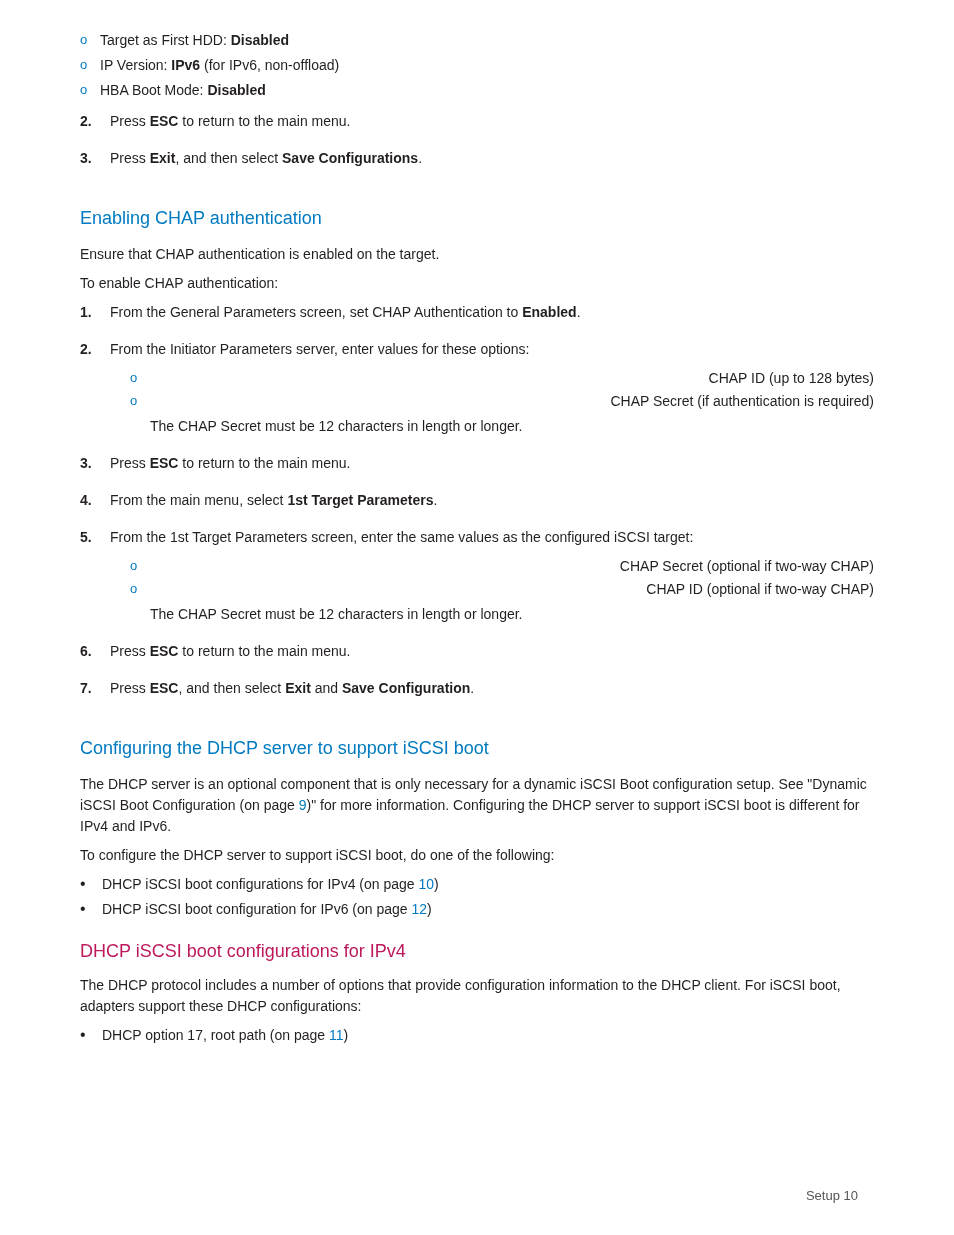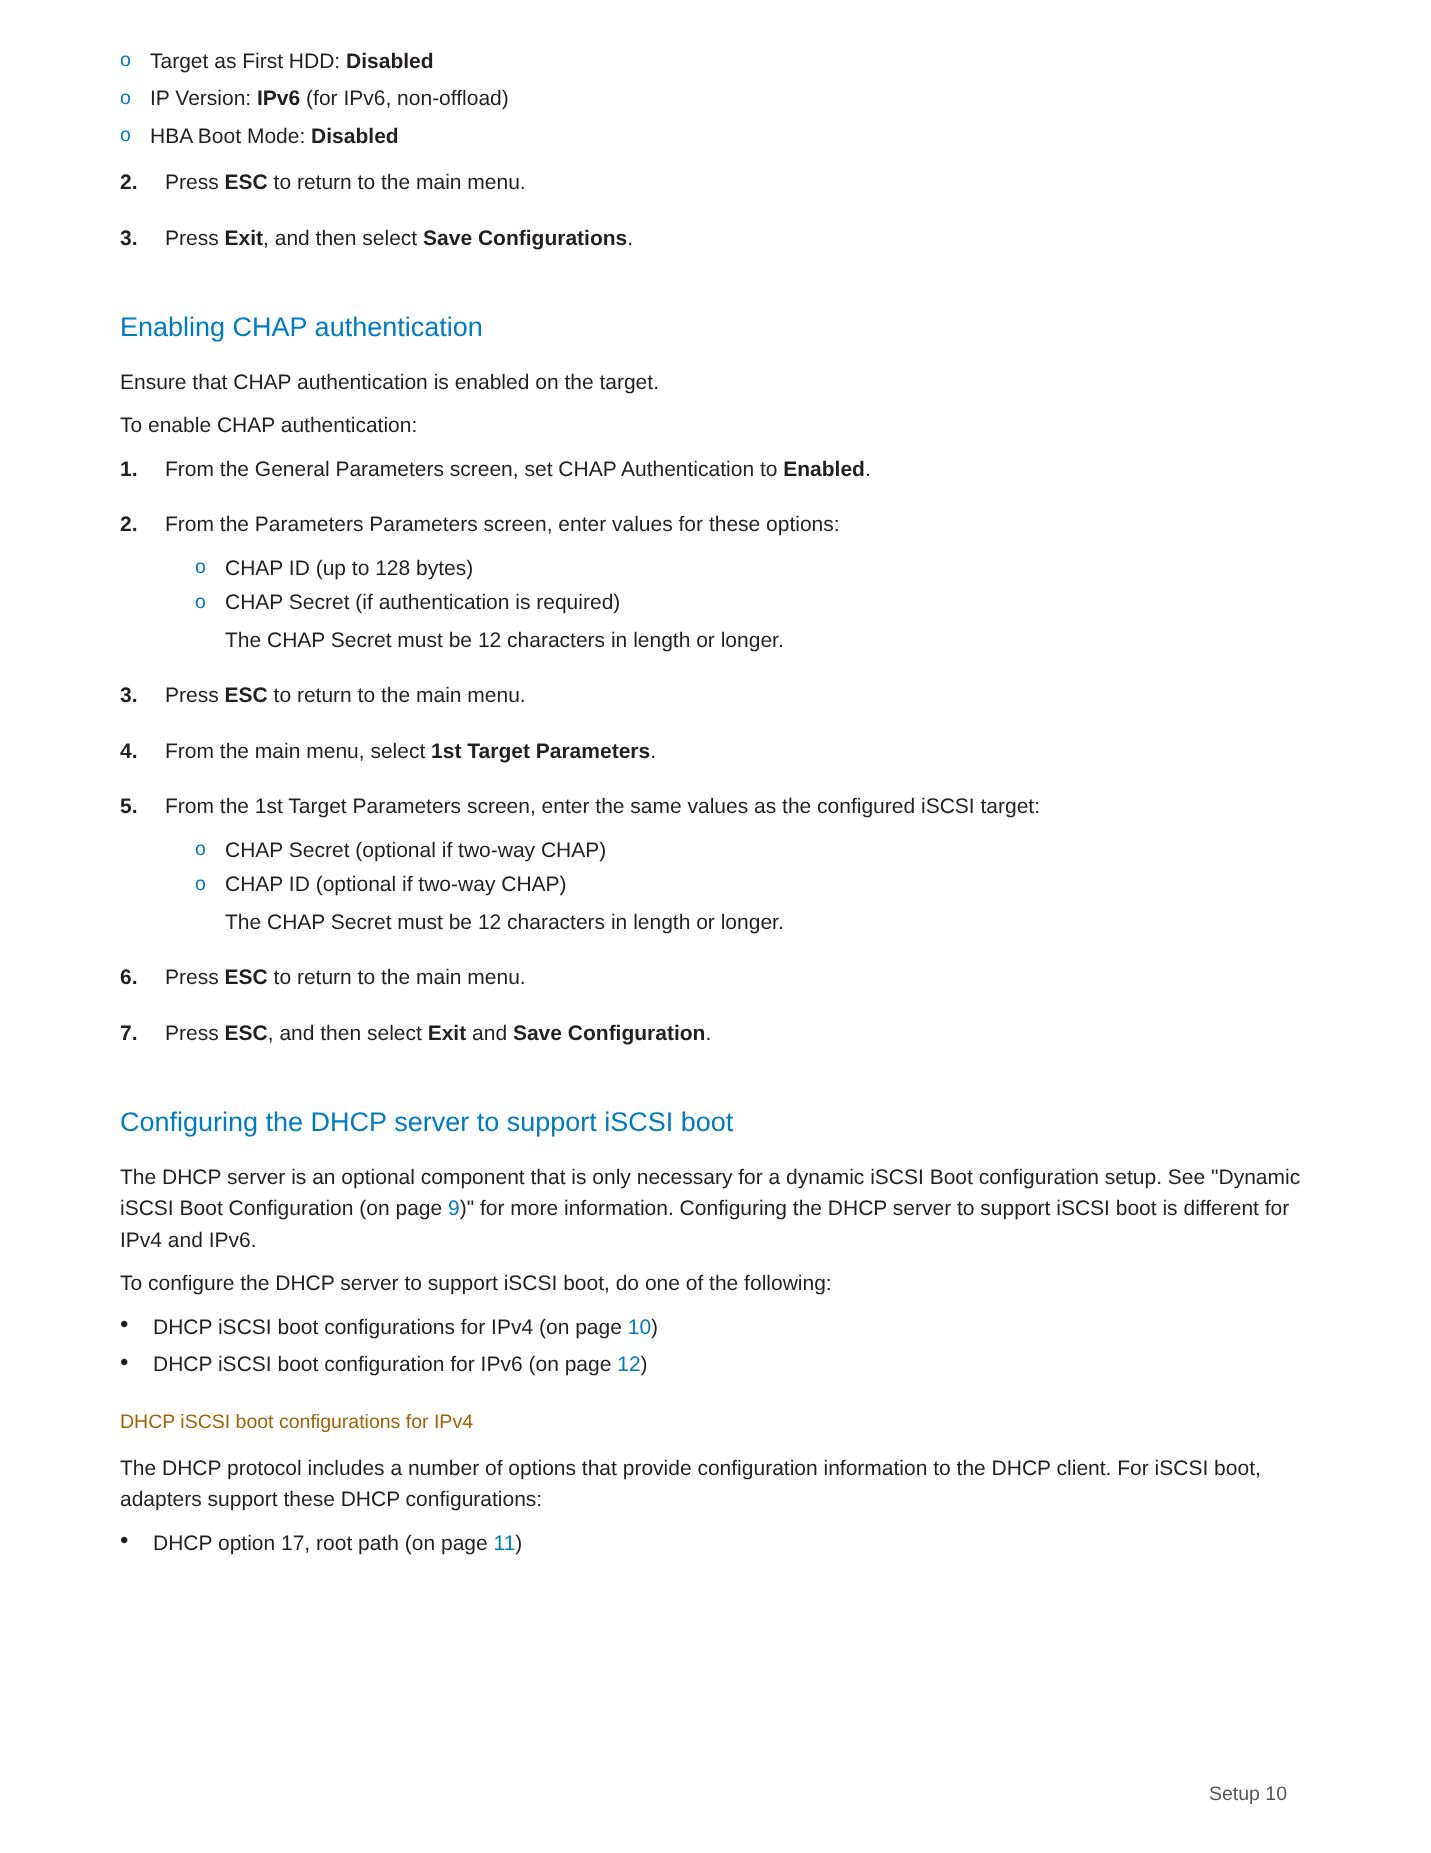--- a/index.html
+++ b/index.html
@@ -61,40 +61,41 @@
       flex: 1;
     }
     .section-heading {
       color: #007ac0;
       font-size: 18px;
       font-weight: normal;
       margin-top: 28px;
       margin-bottom: 12px;
     }
     .subsection-heading {
-      color: #a16207;
-      font-size: 13px;
+      color: #be185d;
+      font-size: 18px;
       font-weight: normal;
       margin-top: 18px;
       margin-bottom: 10px;
     }
     b { font-weight: bold; }
     .indented {
       padding-left: 30px;
       margin-bottom: 6px;
     }
     .sub-bullet-list {
       list-style: none;
       padding-left: 20px;
       margin: 4px 0 4px 0;
     }
     .sub-bullet-list li {
       padding-left: 20px;
       position: relative;
       margin-bottom: 2px;
+      text-align: right;
     }
     .sub-bullet-list li::before {
       content: "o";
       position: absolute;
       left: 0;
       color: #007ac0;
       font-size: 13px;
     }
     .note-text {
       padding-left: 40px;
@@ -149,21 +150,21 @@
 <div class="numbered-step">
   <span class="step-num">1.</span>
   <div class="step-content">
     <p class="para">From the General Parameters screen, set CHAP Authentication to <b>Enabled</b>.</p>
   </div>
 </div>
 
 <div class="numbered-step">
   <span class="step-num">2.</span>
   <div class="step-content">
-    <p class="para">From the Parameters Parameters screen, enter values for these options:</p>
+    <p class="para">From the Initiator Parameters server, enter values for these options:</p>
     <ul class="sub-bullet-list">
       <li>CHAP ID (up to 128 bytes)</li>
       <li>CHAP Secret (if authentication is required)</li>
     </ul>
     <p class="note-text para">The CHAP Secret must be 12 characters in length or longer.</p>
   </div>
 </div>
 
 <div class="numbered-step">
   <span class="step-num">3.</span>

